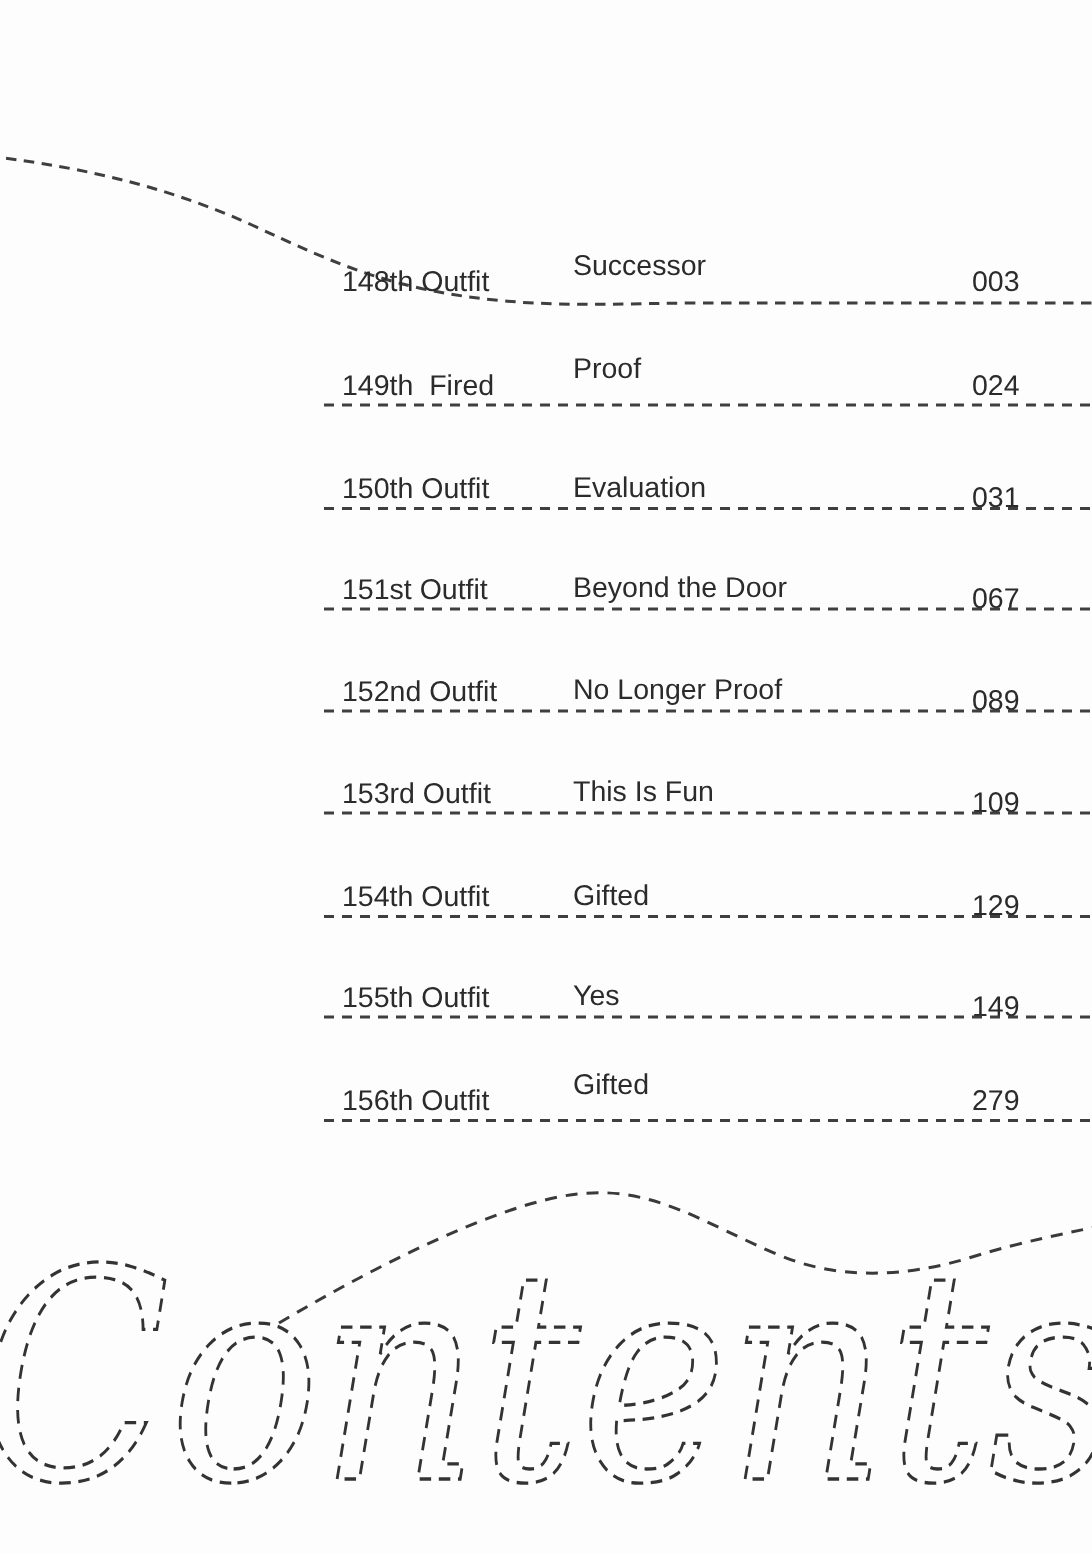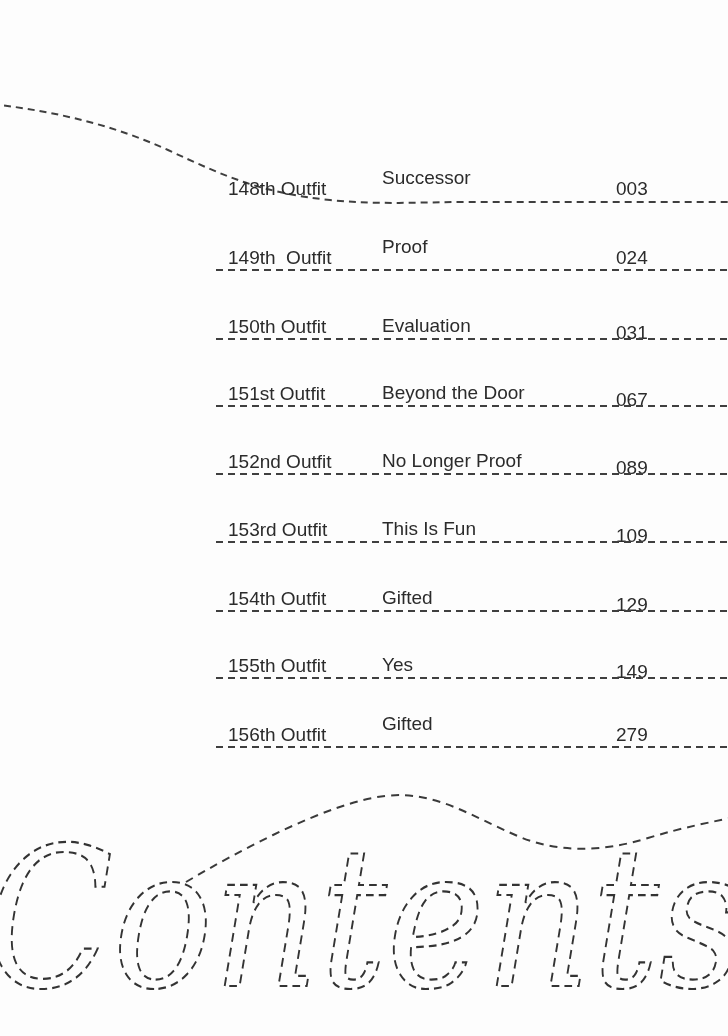--- a/index.html
+++ b/index.html
@@ -25,21 +25,21 @@
   .row:nth-child(3) { top: 340px; }
   .row:nth-child(4) { top: 407px; }
   .row:nth-child(5) { top: 475px; }
   .row:nth-child(6) { top: 543px; }
   .row:nth-child(7) { top: 612px; }
   .row:nth-child(8) { top: 679px; }
   .row:nth-child(9) { top: 748px; }
   .row span { position: absolute; font-size: 19px; line-height: 21px; white-space: pre; }
   .chapter  { left: 228px; bottom: 3px; }
   .title    { left: 382px; bottom: 14px; }
-  .page-num { left: 616px; bottom: 3px; }
+  .page-num { left: 648px; bottom: 3px; }
   
   .row:nth-child(3) .page-num,
   .row:nth-child(4) .page-num,
   .row:nth-child(5) .page-num,
   .row:nth-child(6) .page-num,
   .row:nth-child(7) .page-num,
   .row:nth-child(8) .page-num { bottom: -3px; }
   .row:nth-child(3) .title,
   .row:nth-child(4) .title,
   .row:nth-child(5) .title,
@@ -71,21 +71,21 @@
   <div class="toc">
 
     <div class="row">
       <span class="chapter">148th Outfit</span>
       <span class="title">Successor</span>
       <span class="page-num">003</span>
 
     </div>
 
     <div class="row">
-      <span class="chapter">149th  Outfit</span>
+      <span class="chapter">149th  Fired</span>
       <span class="title">Proof</span>
       <span class="page-num">024</span>
       <span class="rule"></span>
     </div>
 
     <div class="row">
       <span class="chapter">150th Outfit</span>
       <span class="title">Evaluation</span>
       <span class="page-num">031</span>
       <span class="rule"></span>

